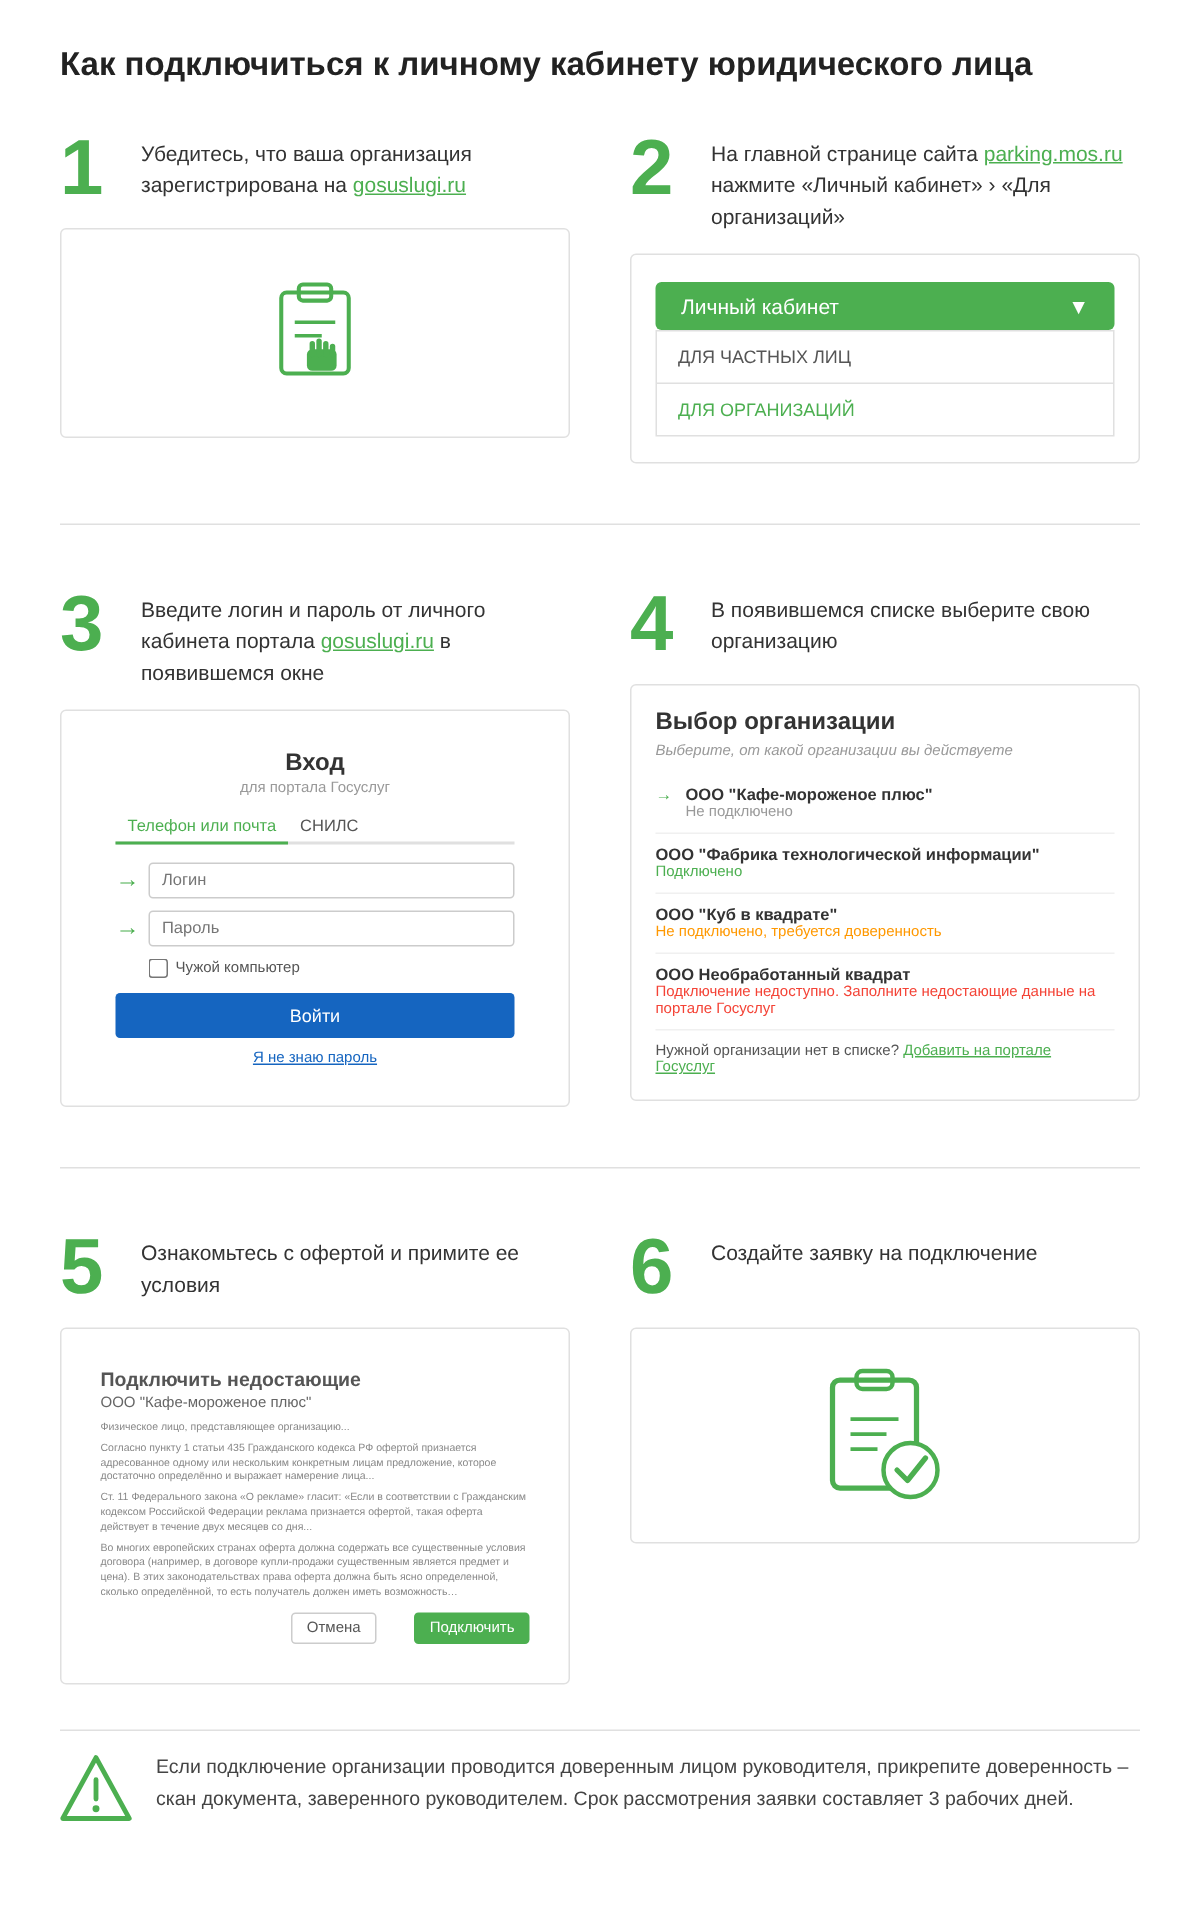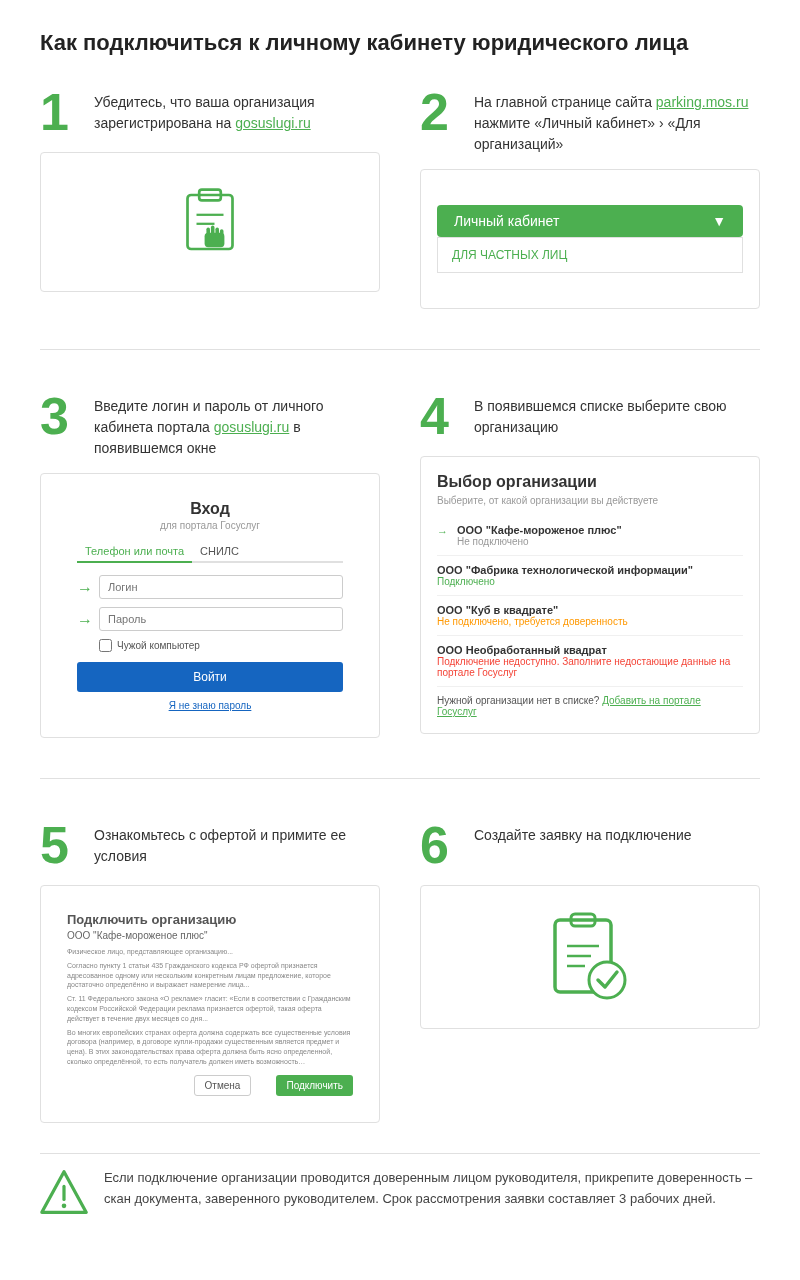--- a/index.html
+++ b/index.html
@@ -174,20 +174,21 @@
     }
     .org-select-title {
       font-size: 16px;
       font-weight: bold;
       margin-bottom: 4px;
     }
     .org-select-subtitle {
       font-size: 10px;
       color: #999;
       margin-bottom: 10px;
+      font-style: italic;
     }
     .org-item {
       display: flex;
       align-items: flex-start;
       gap: 6px;
       padding: 8px 0;
       border-bottom: 1px solid #f0f0f0;
       font-size: 11px;
     }
     .org-item:last-of-type { border-bottom: none; }
@@ -304,20 +305,21 @@
       </div>
     </div>
     <div class="step-illustration">
       <div class="dropdown-illus">
         <div class="dropdown-btn">
           <span>Личный кабинет</span>
           <span>▼</span>
         </div>
         <div class="dropdown-menu">
           <div class="dropdown-item">ДЛЯ ЧАСТНЫХ ЛИЦ</div>
+          <div class="dropdown-item">ДЛЯ ОРГАНИЗАЦИЙ</div>
         </div>
       </div>
     </div>
   </div>
 
   <div class="step-divider"></div>
 
   <div class="step">
     <div class="step-header">
       <span class="step-number">3</span>
@@ -394,21 +396,21 @@
 
   <div class="step-divider"></div>
 
   <div class="step">
     <div class="step-header">
       <span class="step-number">5</span>
       <div class="step-text">Ознакомьтесь с офертой и примите ее условия</div>
     </div>
     <div class="step-illustration">
       <div class="offer-illus">
-        <div class="offer-title">Подключить организацию</div>
+        <div class="offer-title">Подключить недостающие</div>
         <div class="offer-subtitle">ООО "Кафе-мороженое плюс"</div>
         <div class="offer-text">Физическое лицо, представляющее организацию...</div>
         <div class="offer-text">Согласно пункту 1 статьи 435 Гражданского кодекса РФ офертой признается адресованное одному или нескольким конкретным лицам предложение, которое достаточно определённо и выражает намерение лица...</div>
         <div class="offer-text">Ст. 11 Федерального закона «О рекламе» гласит: «Если в соответствии с Гражданским кодексом Российской Федерации реклама признается офертой, такая оферта действует в течение двух месяцев со дня...</div>
         <div class="offer-text">Во многих европейских странах оферта должна содержать все существенные условия договора (например, в договоре купли-продажи существенным является предмет и цена). В этих законодательствах права оферта должна быть ясно определенной, сколько определённой, то есть получатель должен иметь возможность…</div>
         <div class="offer-btns">
           <button class="offer-btn-cancel">Отмена</button>
           <button class="offer-btn-accept">Подключить</button>
         </div>
       </div>

